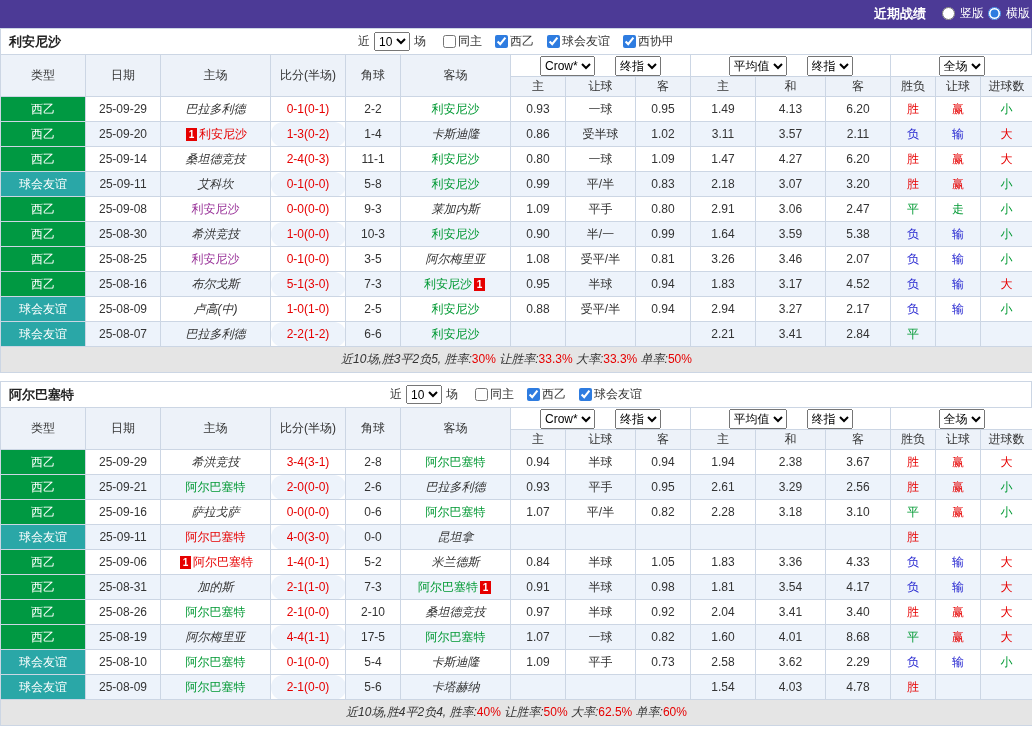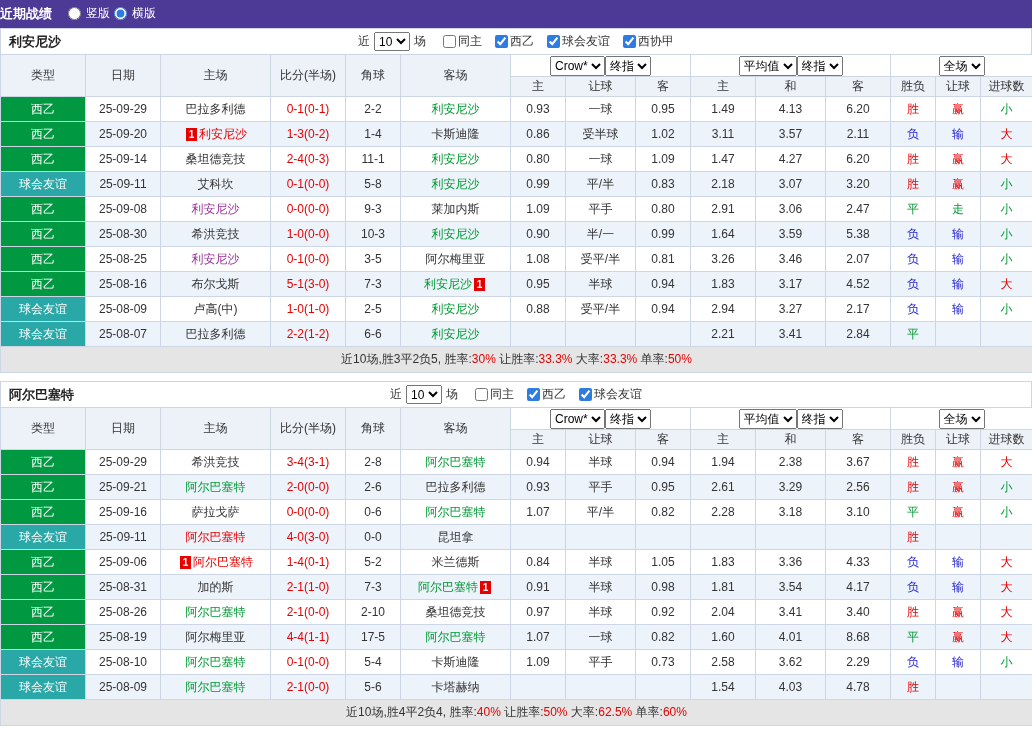--- a/index.html
+++ b/index.html
@@ -11,51 +11,51 @@
     --c-blue:#2525d0;
     --c-purple:#993399;
     --c-border:#ccd6e4;
     --c-headbg:#edf2f9;
     --c-stripe:#edf3fb;
   }
   *{box-sizing:border-box;}
   body{margin:0;background:#fff;font-family:"Liberation Sans",sans-serif;font-size:12px;color:#333;}
   .page{width:1032px;}
 
-  .topbar{height:28px;background:var(--c-topbar);display:flex;align-items:center;justify-content:flex-start;gap:14px;}
+  .topbar{height:28px;background:var(--c-topbar);display:flex;align-items:center;justify-content:flex-end;gap:14px;}
   .topbar-title{color:#fff;font-weight:bold;font-size:13px;}
   .topbar label{color:#fff;font-size:12px;display:inline-flex;align-items:center;gap:3px;margin:0 2px;}
   input[type=checkbox],input[type=radio]{accent-color:#2e7ce0;width:13px;height:13px;margin:0 2px 0 0;vertical-align:middle;}
 
   .section{width:1032px;}
   .section + .section{margin-top:8px;}
   .sec-head{position:relative;height:26px;border:1px solid var(--c-border);border-bottom:none;background:#fff;display:flex;align-items:center;justify-content:center;}
   .sec-title{position:absolute;left:8px;line-height:26px;font-weight:bold;font-size:13px;color:#222;}
   .filters{display:flex;align-items:center;gap:4px;}
   .filters select{height:19px;font-size:12px;}
   .filters .checks{display:inline-flex;align-items:center;}
   .filters .checks label{display:inline-flex;align-items:center;margin-left:13px;}
 
   table{width:100%;border-collapse:collapse;table-layout:fixed;}
   th,td{border:1px solid var(--c-border);text-align:center;padding:0 2px;height:25px;overflow:hidden;white-space:nowrap;font-size:12px;}
   thead th{font-weight:normal;color:#333;background:var(--c-headbg);}
   thead th.ddcell{background:#fff;height:22px;}
   thead tr.subrow th{height:20px;}
-  .ddcell select{height:20px;font-size:12px;margin:0 0;}
+  .ddcell select{height:20px;font-size:12px;margin:0 10px;}
 
   tbody tr:nth-child(even){background:var(--c-stripe);}
   td.type{color:#fff;}
   .lg-green{background:var(--c-lg-green);}
   .lg-teal{background:var(--c-lg-teal);}
-  td.score{color:var(--c-red);}
+  td.score{color:var(--c-red);border-radius:12px;}
   .t-red{color:var(--c-red);}
   .t-green{color:var(--c-green);}
   .t-blue{color:var(--c-blue);}
   .t-purple{color:var(--c-purple);}
-  .t-dark{color:#333;}
+  .t-dark{color:#333;font-style:italic;}
   .team{cursor:pointer;}
   .badge{display:inline-block;background:var(--c-red);color:#fff;font-size:10px;line-height:13px;min-width:11px;padding:0 1px;margin:0 2px;font-weight:bold;}
   tfoot td.summary-cell{background:#e5e5e5;height:26px;}
 </style>
 </head>
 <body>
 
 <div class="page">
 
   <div class="topbar">

